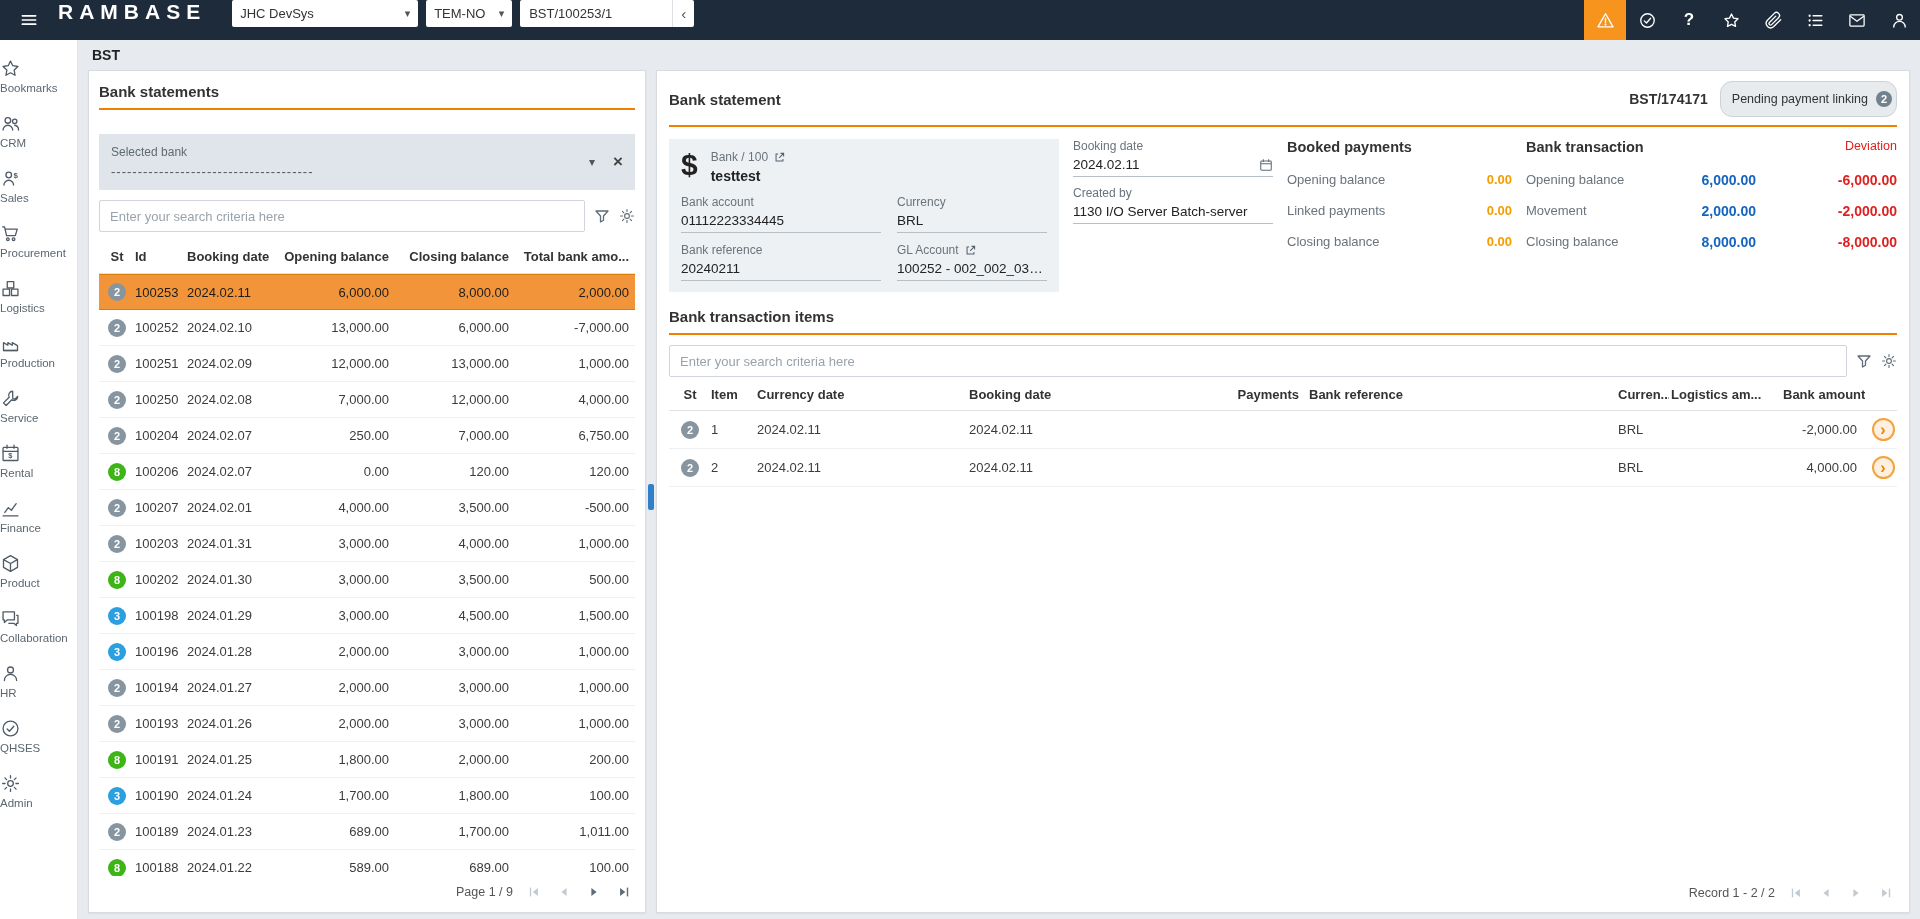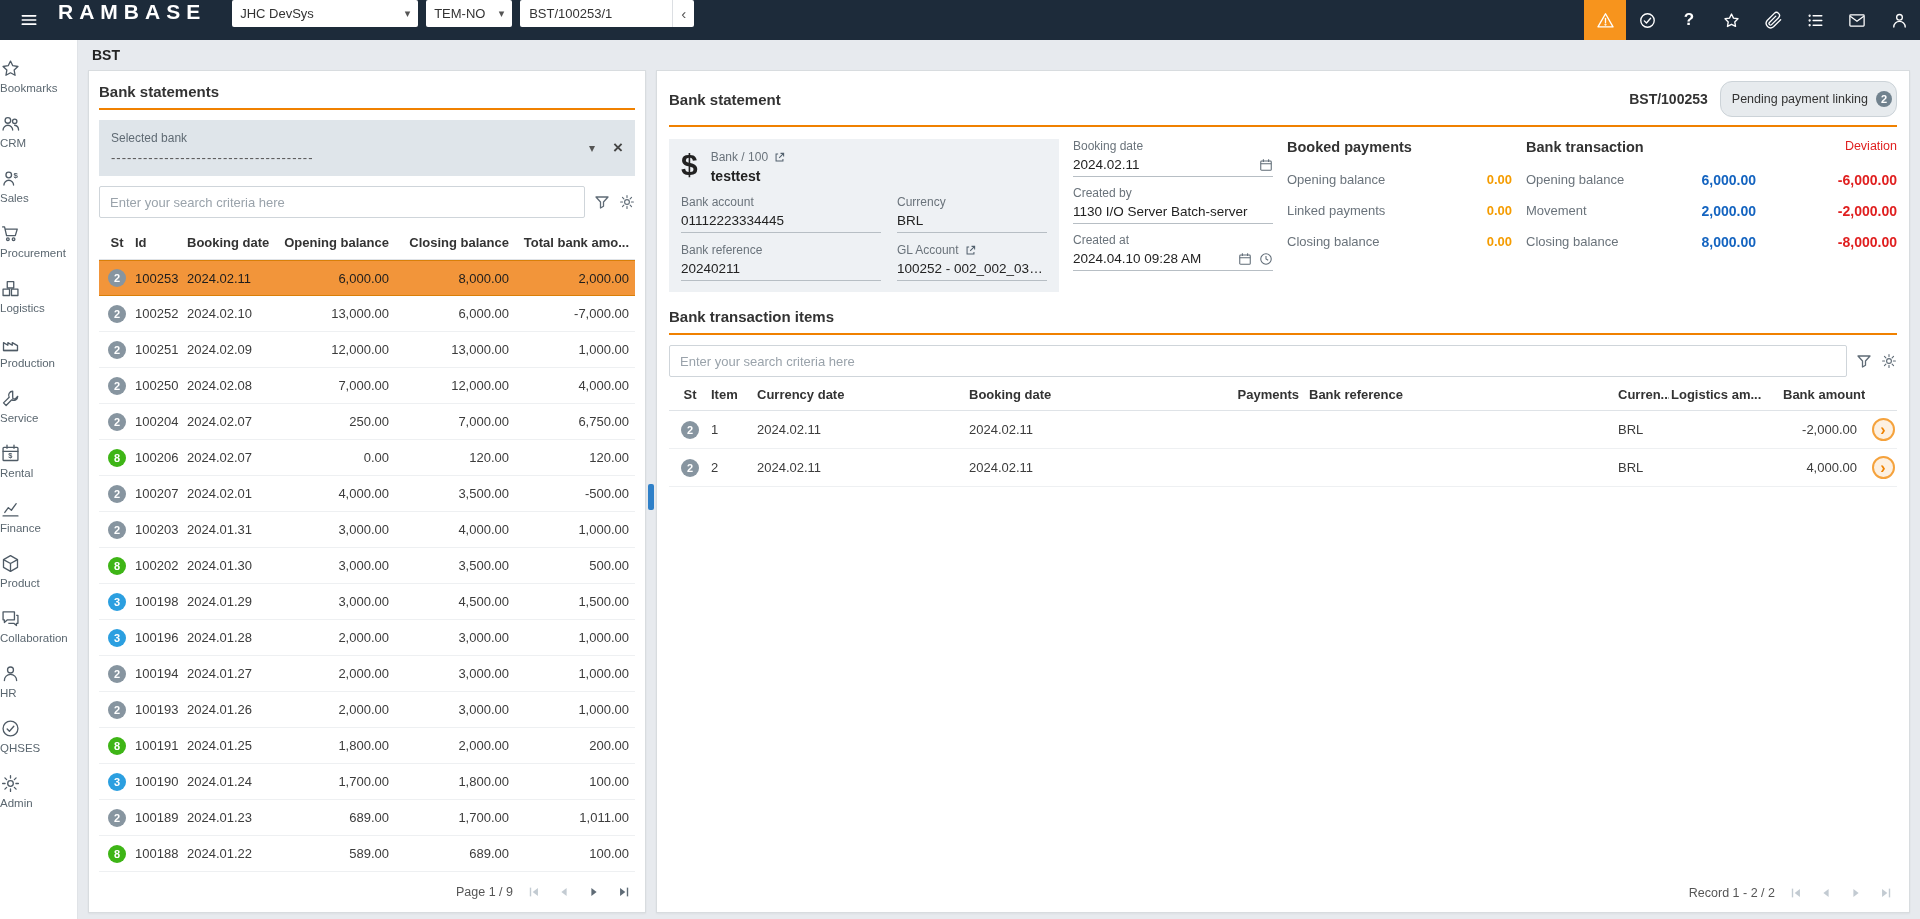--- a/index.html
+++ b/index.html
@@ -38,21 +38,21 @@
   .more-dots { font-size:15px; font-weight:bold; color:#222; letter-spacing:1px; cursor:pointer; }
 
   
   .panels { flex:1; display:flex; padding:0 10px 6px 10px; min-height:0; }
   .panel { background:#fff; border:1px solid #d8dcdf; box-shadow:0 1px 2px rgba(0,0,0,.05); }
   .panel-title { font-size:15px; font-weight:bold; color:#333; }
 
   .left-panel { width:558px; flex:none; display:flex; flex-direction:column; padding:12px 10px 4px; }
   .lp-titlebar { padding-bottom:8px; border-bottom:2px solid #f08100; }
 
-  .bank-select { margin-top:10px; background:#dfe5ea; min-height:56px; display:flex; align-items:center; padding:8px 12px; cursor:pointer; }
+  .bank-select { margin-top:24px; background:#dfe5ea; min-height:56px; display:flex; align-items:center; padding:8px 12px; cursor:pointer; }
   .bs-main { flex:1; }
   .bs-label { font-size:12px; color:#5f6a73; margin-bottom:5px; }
   .bs-value { font-size:13px; color:#555; letter-spacing:1px; white-space:nowrap; overflow:hidden; }
   .bs-caret { color:#555; font-size:12px; margin:0 18px 0 8px; }
   .bs-clear { color:#444; font-size:17px; font-weight:bold; cursor:pointer; }
 
   .search-row { margin-top:10px; display:flex; align-items:center; gap:9px; }
   .search-input { flex:1; height:32px; border:1px solid #cfd5da; border-radius:2px; padding:0 10px; font-size:13px; font-family:inherit; color:#333; outline:none; }
   .search-input::placeholder { color:#9aa3ab; }
   .ticon { color:#5f6b76; display:flex; align-items:center; justify-content:center; cursor:pointer; }
@@ -573,21 +573,21 @@
       </section>
 
       <div class="splitter">
           <div class="handle"></div>
         </div>
 
       <section class="panel right-panel">
         <div class="rp-header">
           <div class="panel-title">Bank statement</div>
           <div class="rp-right">
-            <span class="doc-id">BST/100253</span>
+            <span class="doc-id">BST/174171</span>
             <span class="status-pill">
               <span>Pending payment linking</span>
               <span class="pill-count">2</span>
             </span>
           </div>
         </div>
 
         <div class="details">
           <div class="bank-card">
             <div class="bc-top">
@@ -648,39 +648,20 @@
                       <path d="M2 6.5h12M5 1.5v3M11 1.5v3"></path>
                     </svg>
                   </span>
                 </div>
               </div>
               <div class="field">
                 <div class="flabel">Created by</div>
                 <div class="fvalue">
                   <span class="fvtext">1130 I/O Server  Batch-server</span>
                   <span class="fspace"></span>
-                </div>
-              </div>
-              <div class="field">
-                <div class="flabel">Created at</div>
-                <div class="fvalue">
-                  <span class="fvtext">2024.04.10 09:28 AM</span>
-                  <span class="fspace"></span>
-                  <span class="ficon">
-                    <svg width="14" height="14" viewBox="0 0 16 16" fill="none" stroke="currentColor" stroke-width="1.2">
-                      <rect x="2" y="3.5" width="12" height="10.5" rx="1"></rect>
-                      <path d="M2 6.5h12M5 1.5v3M11 1.5v3"></path>
-                    </svg>
-                  </span>
-                  <span class="ficon">
-                    <svg width="14" height="14" viewBox="0 0 16 16" fill="none" stroke="currentColor" stroke-width="1.2">
-                      <circle cx="8" cy="8" r="6"></circle>
-                      <path d="M8 4.5V8l2.5 1.5"></path>
-                    </svg>
-                  </span>
                 </div>
               </div>
             </div>
 
           <div class="sum-col booked">
             <div class="sum-title">Booked payments</div>
             <div class="sum-rows">
                 <div class="sum-row">
                   <span class="sum-label">Opening balance</span>
                   <span class="sum-val">0.00</span>

